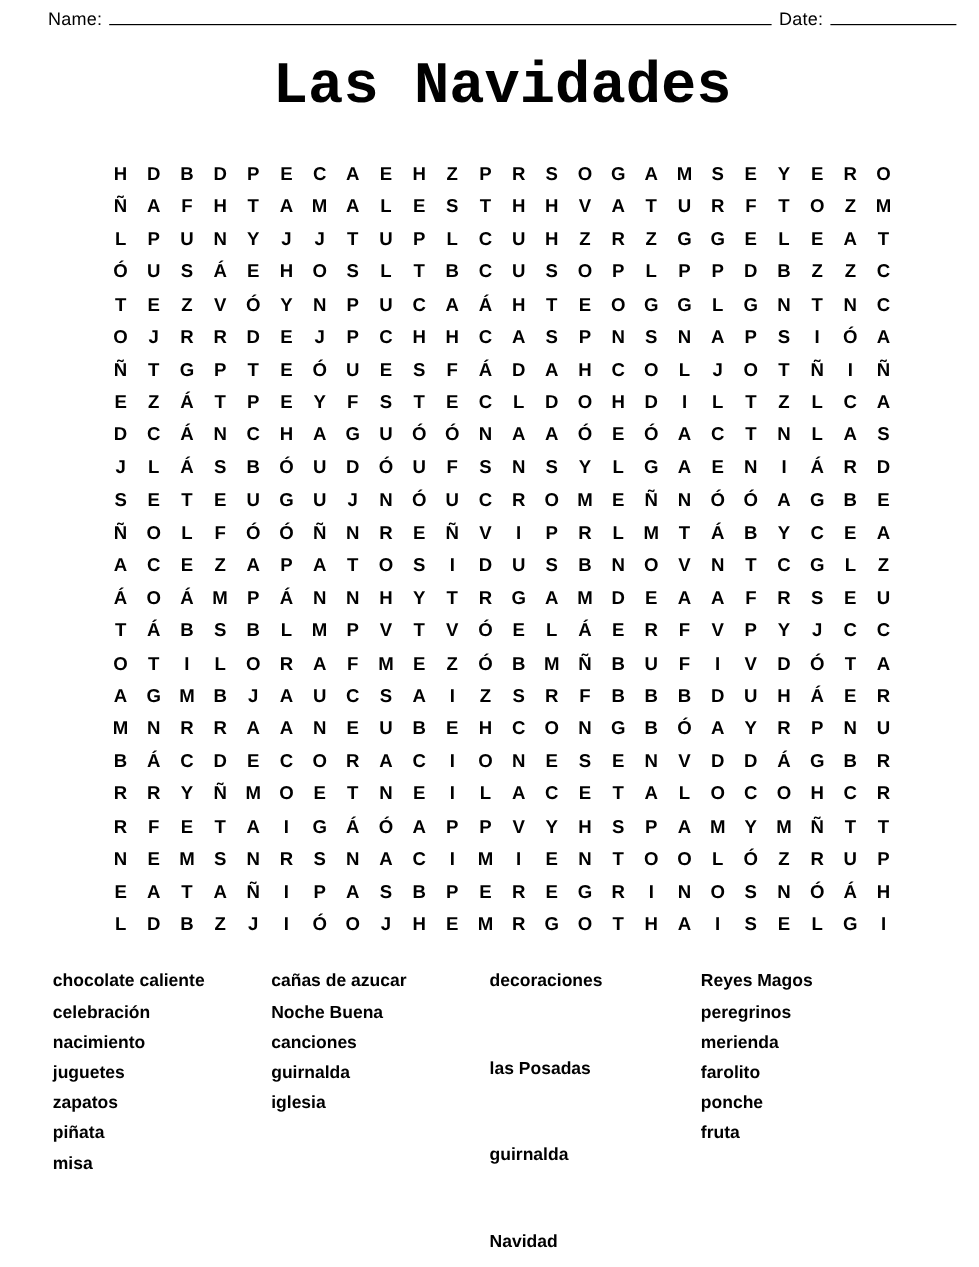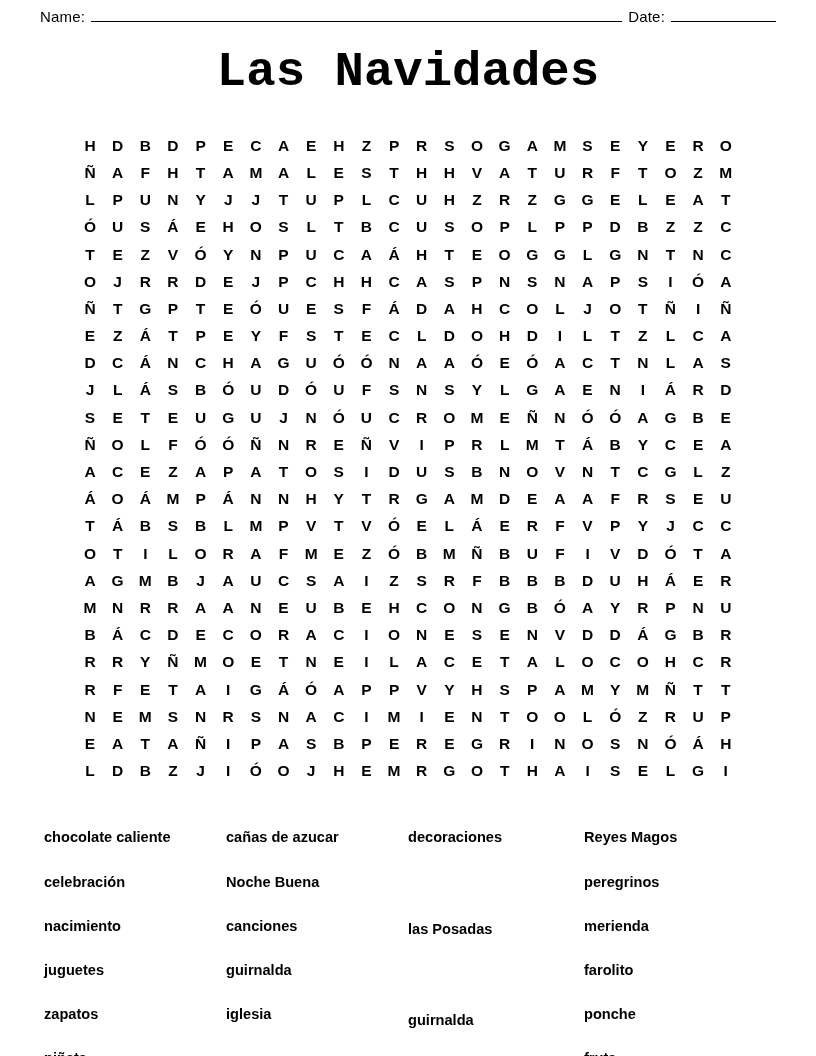--- a/index.html
+++ b/index.html
@@ -12,21 +12,21 @@
     height: 1056px;
     font-family: "Liberation Sans", sans-serif;
     color: #000000;
     position: relative;
     overflow: hidden;
   }
   .page {
     width: 816px;
     height: 1056px;
     box-sizing: border-box;
-    padding: 6px 40px 0 40px;
+    padding: 6px 19px 0 40px;
     position: relative;
   }
 
   
   .header-line {
     display: flex;
     align-items: baseline;
     font-size: 15px;
     letter-spacing: 0.2px;
     padding-top: 2px;
@@ -90,21 +90,20 @@
   }
   .word-col.c0 { width: 182px; }
   .word-col.c1 { width: 182px; }
   .word-col.c2 { width: 176px; gap: 47px; }
   .word-col.c3 { width: 170px; }
   .word {
     font-size: 14.6px;
     font-weight: bold;
     line-height: 25.2px;
     white-space: nowrap;
-    margin-top: 19px;
   }
 </style>
 </head>
 <body>
 
 <div class="page">
 
   <div class="header-line">
     <span class="name-label">Name:</span>
     <span class="name-rule"></span>

